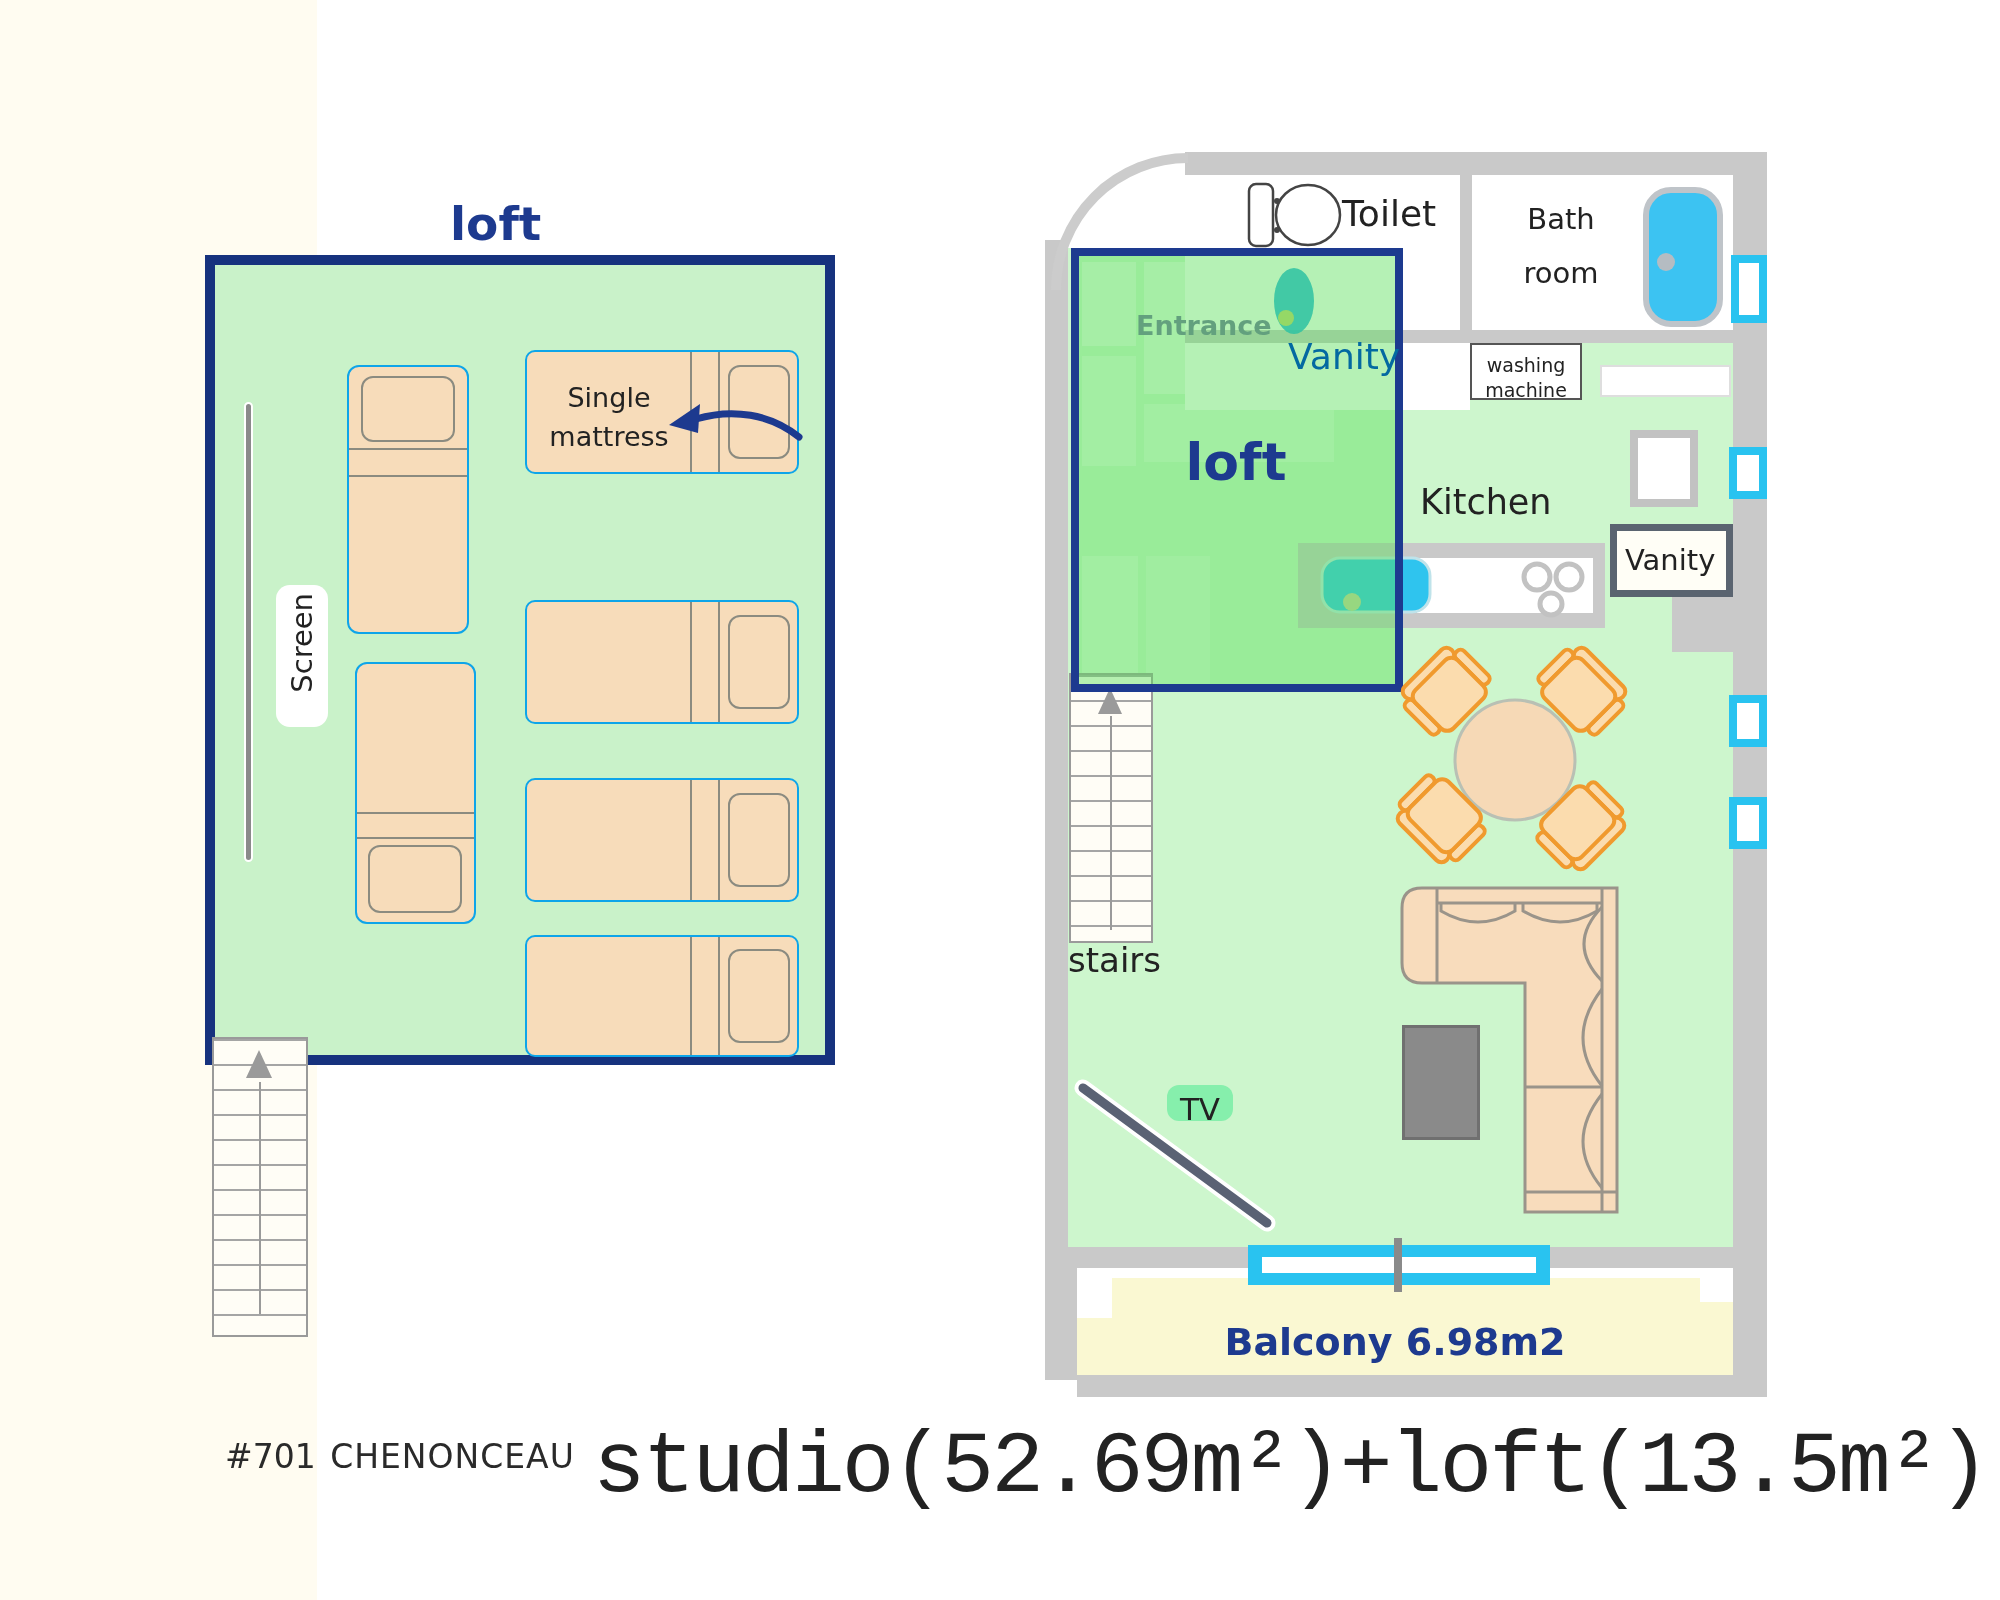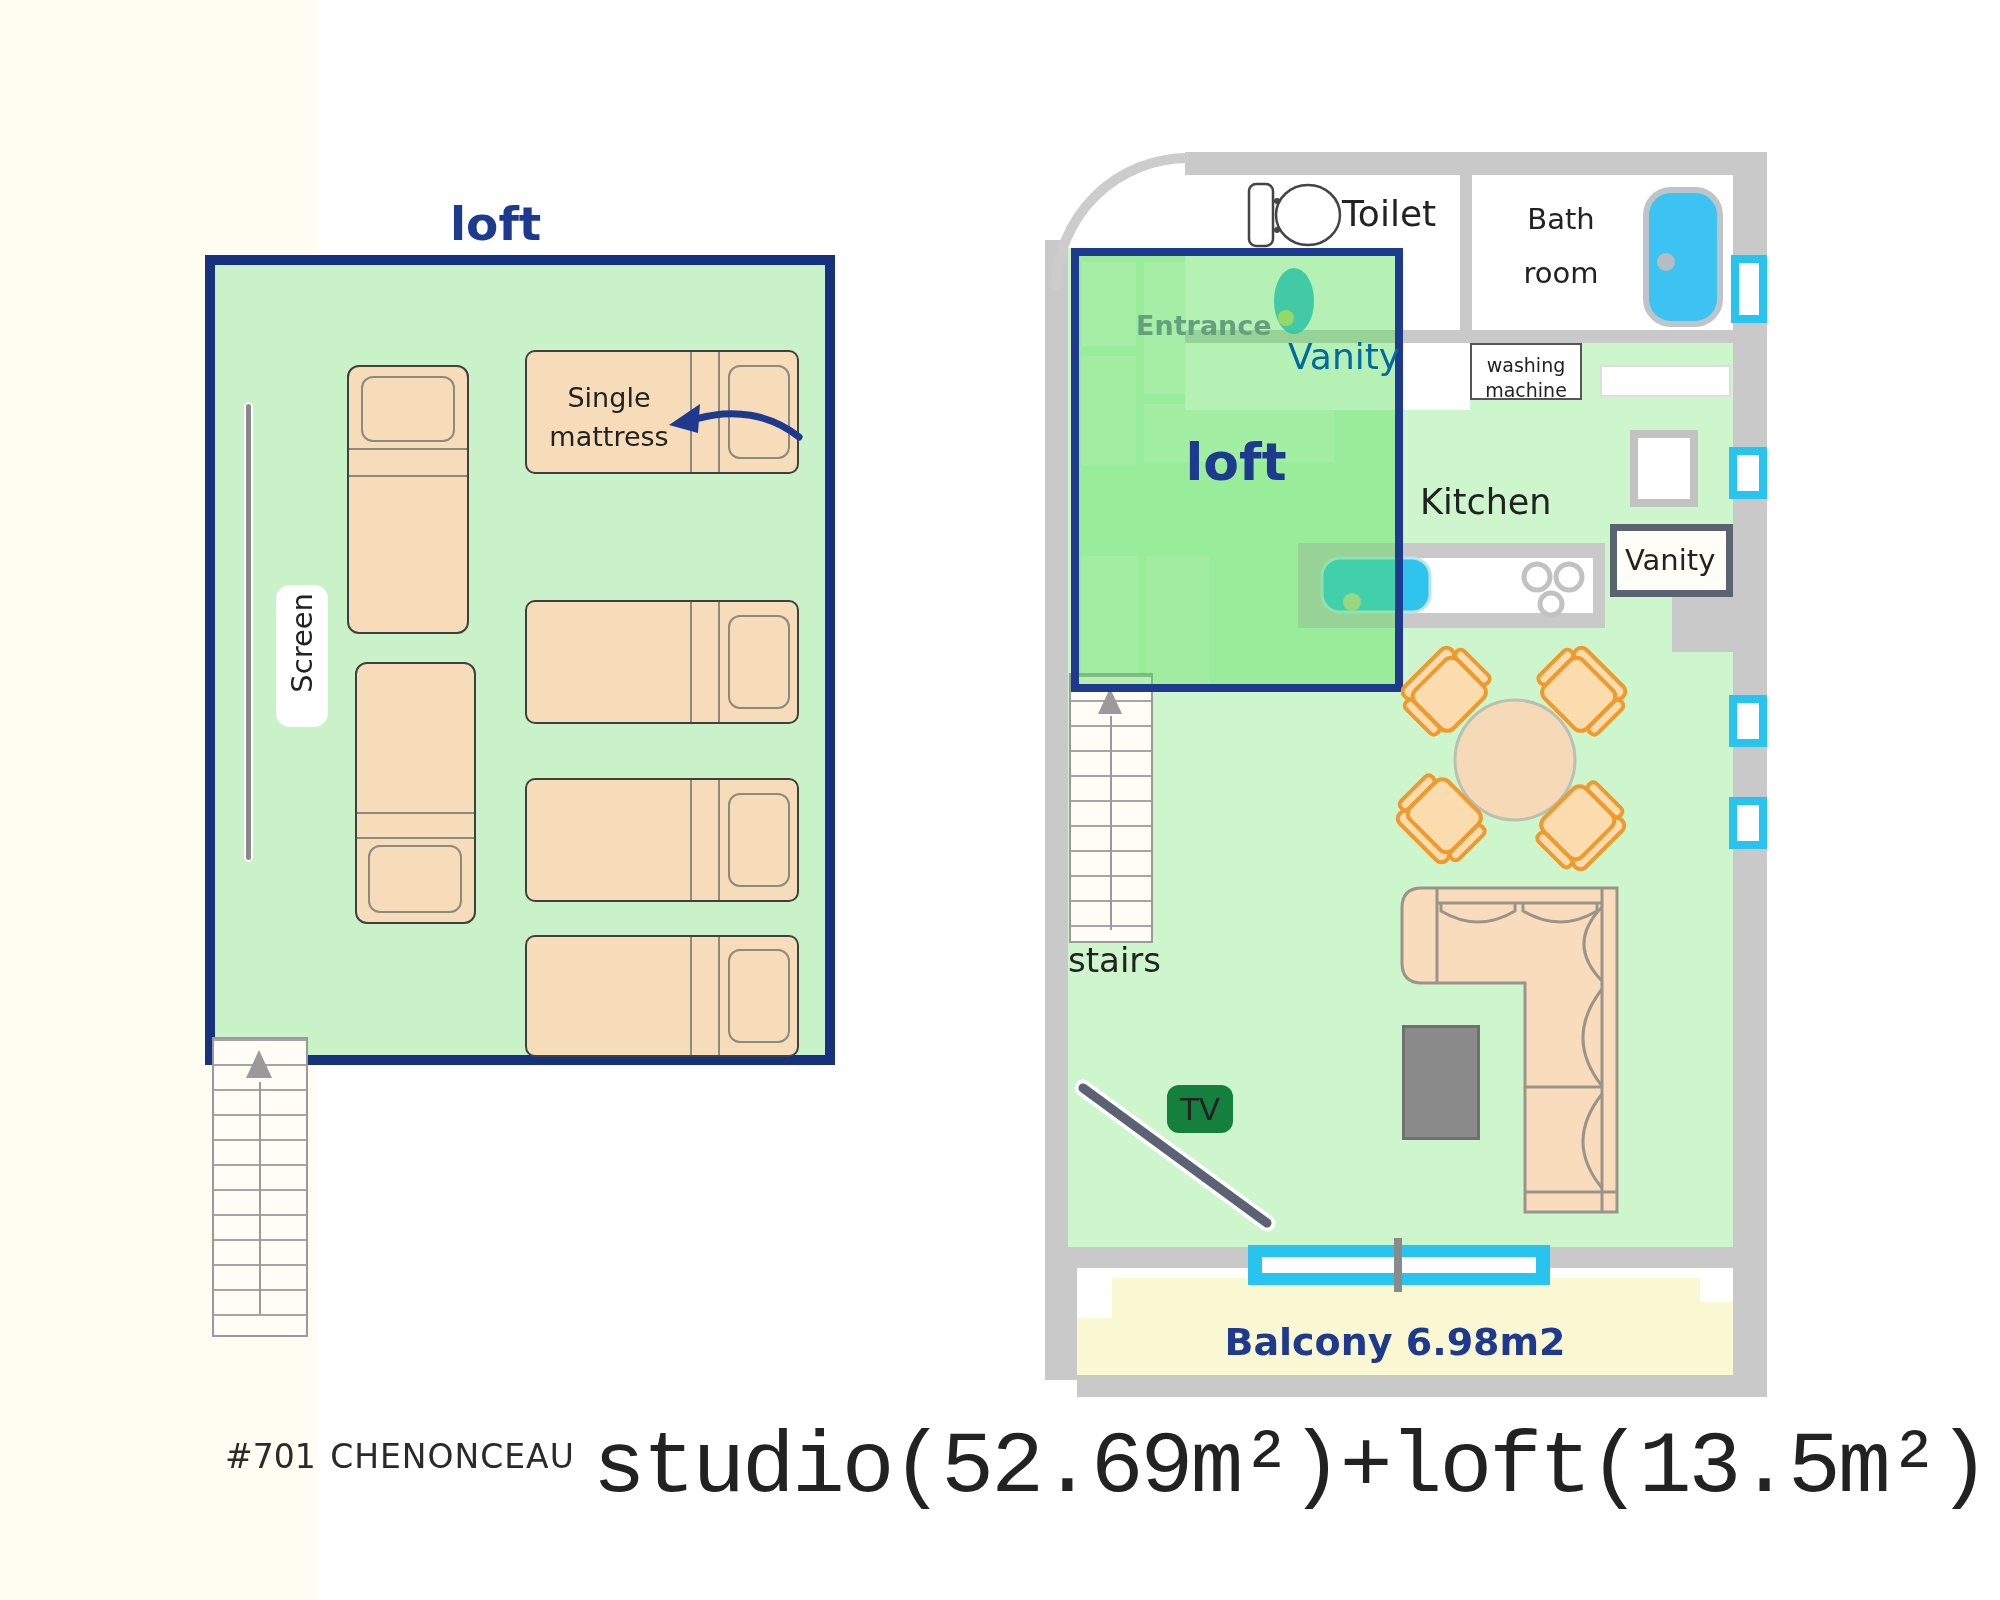--- a/index.html
+++ b/index.html
@@ -10,21 +10,21 @@
   .roomwhite{position:absolute;background:#ffffff;}
   .lbl{position:absolute;white-space:nowrap;}
   .navy{color:#1d3a8f;font-weight:bold;}
   .hand{font-family:"DejaVu Sans",sans-serif;}
   .winbox{position:absolute;background:#ffffff;border:8px solid #29c3f0;box-sizing:border-box;}
   .stairs{position:absolute;background:#fffdf6;border:2px solid #9a9a9a;box-sizing:border-box;
           background-image:repeating-linear-gradient(to bottom,#a5a5a5 0 2px,transparent 2px 25px);}
   .rail{position:absolute;background:#9a9a9a;}
   .tri-up{position:absolute;width:0;height:0;border-left:13px solid transparent;
           border-right:13px solid transparent;border-bottom:28px solid #9a9a9a;}
-  .bed{position:absolute;background:#f7dcba;border:2px solid #404040;border-radius:12px;}
+  .bed{position:absolute;background:#f7dcba;border:2px solid #0ea5e9;border-radius:12px;}
   .pillow{position:absolute;background:#f7dcba;border:2px solid #8b8b80;border-radius:12px;}
   .bedlineH{position:absolute;left:0;right:0;height:2px;background:#8b8b80;}
   .bedlineV{position:absolute;top:0;bottom:0;width:2px;background:#8b8b80;}
   svg{position:absolute;left:0;top:0;}
 </style>
 </head>
 <body>
 
 <div id="canvas">
 
@@ -228,21 +228,21 @@
   <div class="lbl hand" style="left:1342px;top:193px;font-size:36px;">Toilet</div>
   <div class="abs hand" style="left:1476px;top:192px;width:170px;text-align:center;font-size:29px;line-height:54px;">
     <div>Bath</div>
     <div>room</div>
   </div>
   <div class="lbl hand" style="left:1288px;top:336px;font-size:36px;color:#0369a1;">Vanity</div>
   <div class="lbl hand" style="left:1136px;top:310px;font-size:27px;font-weight:bold;color:#63a07e;">Entrance</div>
   <div class="abs navy hand" style="left:1146px;top:432px;width:180px;text-align:center;font-size:52px;font-weight:bold;">loft</div>
   <div class="lbl hand" style="left:1420px;top:482px;font-size:35px;">Kitchen</div>
   <div class="lbl hand" style="left:1068px;top:940px;font-size:34px;">stairs</div>
-  <div class="abs" style="left:1167px;top:1085px;width:66px;height:48px;background:#15803d;border-radius:12px;">
+  <div class="abs" style="left:1167px;top:1085px;width:66px;height:36px;background:#86efac;border-radius:12px;">
     <div class="hand" style="text-align:center;font-size:31px;padding-top:6px;color:#222;">TV</div>
   </div>
   <div class="abs navy hand" style="left:1180px;top:1320px;width:430px;text-align:center;font-size:38px;font-weight:bold;">Balcony 6.98m2</div>
 
   <div class="lbl hand" style="left:225px;top:1437px;font-size:33px;color:#2a2a2a;">
     <span>#701</span>
     <span style="margin-left:4px;letter-spacing:1px;text-align:right;">CHENONCEAU</span>
   </div>
   <div class="abs" style="left:580px;top:1418px;width:1420px;text-align:center;font-size:88px;color:#222;
               font-family:Liberation Mono, monospace;letter-spacing:-3px;">studio(52.69m²)+loft(13.5m²)</div>

